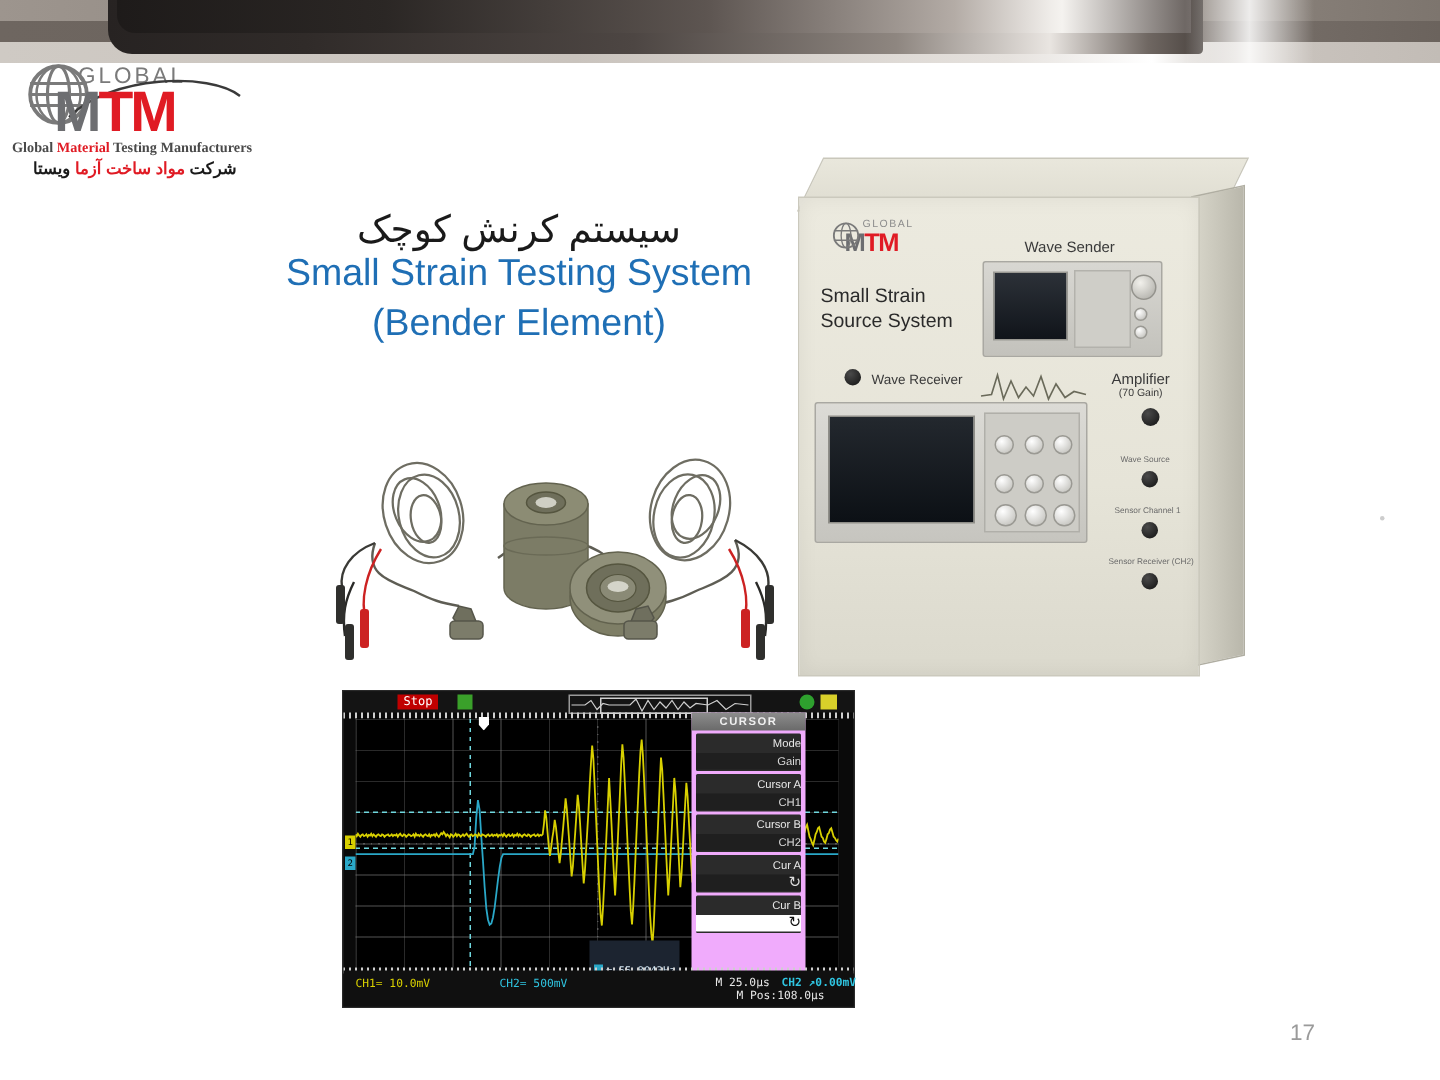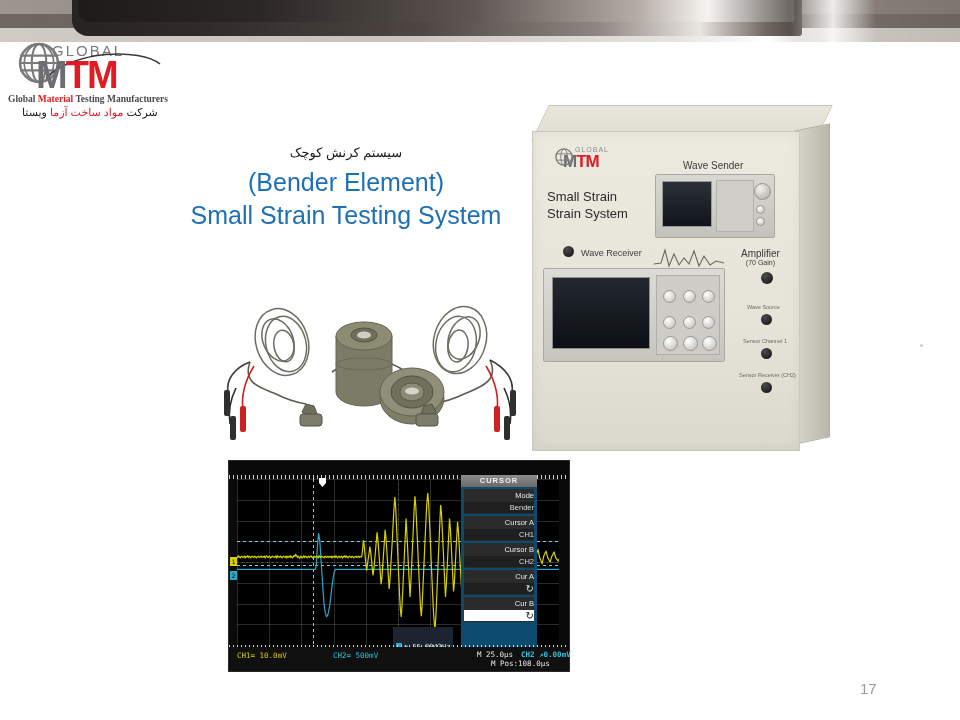--- a/index.html
+++ b/index.html
@@ -30,30 +30,30 @@
   .logo-global-txt{position:absolute;left:44px;top:2px;font-size:15px;letter-spacing:2px;
     color:#7a7a7a;font-family:"Liberation Sans",sans-serif;font-weight:400;}
   .logo-mtm{position:absolute;left:28px;top:16px;font-size:38px;font-weight:bold;
     font-family:"Liberation Sans",sans-serif;letter-spacing:-2px;line-height:38px;}
   .logo-mtm .g{color:#6d6e71;}
   .logo-mtm .r{color:#e01b24;}
   .logo-swoosh{position:absolute;left:36px;top:8px;width:120px;height:34px;}
   .logo-tag{position:absolute;left:0px;top:54px;font-size:9.5px;font-weight:bold;
     font-family:"Liberation Serif",serif;color:#4a4a4a;white-space:nowrap;}
   .logo-tag .rd{color:#e01b24;}
-  .logo-fa{position:absolute;left:14px;top:66px;font-size:11px;font-weight:normal;
+  .logo-fa{position:absolute;left:14px;top:66px;font-size:11px;font-weight:bold;
     direction:rtl;color:#1a1a1a;white-space:nowrap;}
   .logo-fa .rd{color:#e01b24;}
 
   
   .photo-panel{position:absolute;left:208px;top:92px;width:712px;height:382px;background:#ffffff;}
 
   
   .title-block{position:absolute;left:168px;top:140px;width:356px;text-align:center;}
-  .title-fa{font-size:13px;color:#1a1a1a;direction:rtl;line-height:26px;white-space:nowrap;}
+  .title-fa{font-size:25px;color:#1a1a1a;direction:rtl;line-height:26px;white-space:nowrap;}
   .title-en{font-size:25px;color:#1f6fb5;line-height:33px;}
 
   
   .instr{position:absolute;left:532px;top:105px;width:300px;height:345px;}
   .instr-top{position:absolute;left:8px;top:0;width:282px;height:34px;
     background:linear-gradient(to bottom,#e9e7dc,#dedcd0);
     transform:skewX(-26deg);border:1px solid #c9c7bb;}
   .instr-side{position:absolute;left:262px;top:22px;width:34px;height:312px;
     background:linear-gradient(to right,#d9d7cb,#b9b7ab);border:1px solid #b0aea2;
     transform:skewY(-12deg);}
@@ -128,21 +128,21 @@
     background:repeating-linear-gradient(to right,#6fd7de 0 3px,transparent 3px 6px);}
   .trig-mark{position:absolute;left:82px;top:-1px;width:7px;height:9px;background:#fff;
     clip-path:polygon(0 0,100% 0,100% 55%,50% 100%,0 55%);}
   .mk-ch1{position:absolute;left:-7px;top:78px;width:7px;height:9px;background:#d8d000;color:#000;
     font-size:6px;line-height:9px;text-align:center;font-family:"DejaVu Sans Mono",monospace;}
   .mk-ch2{position:absolute;left:-7px;top:92px;width:7px;height:9px;background:#2aa8c8;color:#000;
     font-size:6px;line-height:9px;text-align:center;font-family:"DejaVu Sans Mono",monospace;}
   .freq-box{position:absolute;left:156px;top:148px;padding:15px 3px;background:#1c2430;
     color:#cfe3f0;font-size:7px;line-height:11px;font-family:"DejaVu Sans Mono",monospace;white-space:nowrap;}
   .freq-box .sq{display:inline-block;width:6px;height:6px;background:#2aa8c8;margin-right:2px;}
-  .menu{position:absolute;left:232px;top:14px;width:76px;height:186px;background:#0c4a6e;}
+  .menu{position:absolute;left:232px;top:14px;width:76px;height:186px;background:#f0abfc;}
   .menu-hdr{height:12px;background:linear-gradient(to bottom,#8d8d8d,#6a6a6a);color:#f0f0f0;
     font-size:7.5px;line-height:12px;text-align:center;letter-spacing:1px;font-weight:bold;}
   .menu-item{margin:2px 3px;background:#2b2b2b;color:#e8e8e8;font-size:7.5px;text-align:right;
     line-height:11px;padding:1px 0;border-radius:1px;}
   .menu-item .sub{display:block;background:#1f1f1f;color:#dcdcdc;margin-top:1px;}
   .knob-ic{font-size:10px;line-height:11px;}
   .scope-bot{position:absolute;left:0;top:186px;width:340px;height:24px;background:#101010;}
   .sb{position:absolute;font-family:"DejaVu Sans Mono",monospace;font-size:7.5px;white-space:nowrap;}
   .sb.y{color:#d8d000;}
   .sb.c{color:#2fc4e0;}
@@ -178,43 +178,43 @@
   </svg>
   <div class="logo-mtm"><span class="g">M</span><span class="r">T</span><span class="r">M</span></div>
   <div class="logo-tag"><span>Global </span><span class="rd">Material</span><span> Testing Manufacturers</span></div>
   <div class="logo-fa"><span>شرکت </span><span class="rd">مواد ساخت آزما</span><span> ویستا</span></div>
 </div>
 
 <div class="photo-panel"></div>
 
 <div class="title-block">
   <div class="title-fa">سیستم کرنش کوچک</div>
+  <div class="title-en">Small Strain Testing System</div>
   <div class="title-en">(Bender Element)</div>
-  <div class="title-en">Small Strain Testing System</div>
 </div>
 
 <div class="instr">
   <div class="instr-top"></div>
   <div class="instr-side"></div>
   <div class="instr-face">
 
     <div class="ins-logo">
       <svg class="ins-globe" viewBox="0 0 20 20">
         <circle cx="10" cy="10" r="9" fill="none" stroke="#7a7a7a" stroke-width="1.4"></circle>
         <ellipse cx="10" cy="10" rx="3.6" ry="9" fill="none" stroke="#7a7a7a" stroke-width="1"></ellipse>
         <line x1="1" y1="6.5" x2="19" y2="6.5" stroke="#7a7a7a" stroke-width="1"></line>
         <line x1="1" y1="13.5" x2="19" y2="13.5" stroke="#7a7a7a" stroke-width="1"></line>
       </svg>
       <div class="gl" style="margin-left:26px;">GLOBAL</div>
       <div class="mtm" style="margin-left:14px;"><span class="g">M</span><span class="r">T</span><span class="r">M</span></div>
     </div>
 
     <div class="ins-sub">
       <div>Small Strain</div>
-      <div>Strain System</div>
+      <div>Source System</div>
     </div>
 
     <div class="lbl-sender">Wave Sender</div>
 
     <div class="gen-box">
       <div class="gen-screen"></div>
       <div class="gen-keys"></div>
       <div class="gen-knob"></div>
       <div class="knb" style="left:100px;top:30px;width:7px;height:7px;"></div>
       <div class="knb" style="left:100px;top:42px;width:7px;height:7px;"></div>
@@ -305,20 +305,32 @@
     <path d="M272 70 C 282 86, 286 104, 282 118" stroke="#cc2222" stroke-width="1.6" fill="none"></path>
     <path d="M290 92 C 296 104, 298 114, 296 128" stroke="#2a2a28" stroke-width="1.6" fill="none"></path>
     <rect x="296" y="94" width="6" height="26" rx="2" fill="#2f2f2d"></rect>
     <rect x="280" y="110" width="6" height="26" rx="2" fill="#cc2222"></rect>
     <rect x="290" y="120" width="6" height="24" rx="2" fill="#2f2f2d"></rect>
   </svg>
 </div>
 
 <div class="scope">
 
+  <div class="scope-top">
+    <div class="stop-badge">Stop</div>
+    <div class="run-icon"></div>
+    <div class="ovw">
+      <div class="ovw-sel"></div>
+      <svg viewBox="0 0 120 11" width="120" height="11" style="position:absolute;left:0;top:0;">
+        <path d="M1 6 L10 6 L14 3 L18 9 L22 5 L26 6 L40 6 L44 2 L48 10 L52 3 L56 9 L60 4 L64 8 L68 3 L72 9 L76 4 L80 8 L84 5 L92 6 L98 3 L104 9 L110 5 L119 6" fill="none" stroke="#cfcfcf" stroke-width="0.8"></path>
+      </svg>
+    </div>
+    <div class="top-ic1"></div>
+    <div class="top-ic2"></div>
+  </div>
   <div class="ruler" style="top:14px;"></div>
 
   <div class="grid">
     <div class="gridmaj"></div>
     <div class="gridlines"></div>
 
     <div class="cur-b2"></div>
     <div class="cur-b"></div>
     <div class="cur-a"></div>
     <div class="trig-mark"></div>
@@ -334,21 +346,21 @@
     <div class="freq-box">
       <span class="sq"></span><span>= 55.8043Hz</span>
     </div>
   </div>
 
   <div class="menu">
     <div class="menu-hdr">CURSOR</div>
 
     <div class="menu-item">
       <span>Mode</span>
-      <span class="sub">Bender</span>
+      <span class="sub">Gain</span>
     </div>
     <div class="menu-item">
       <span>Cursor A</span>
       <span class="sub">CH1</span>
     </div>
     <div class="menu-item">
       <span>Cursor B</span>
       <span class="sub">CH2</span>
     </div>
     <div class="menu-item">

